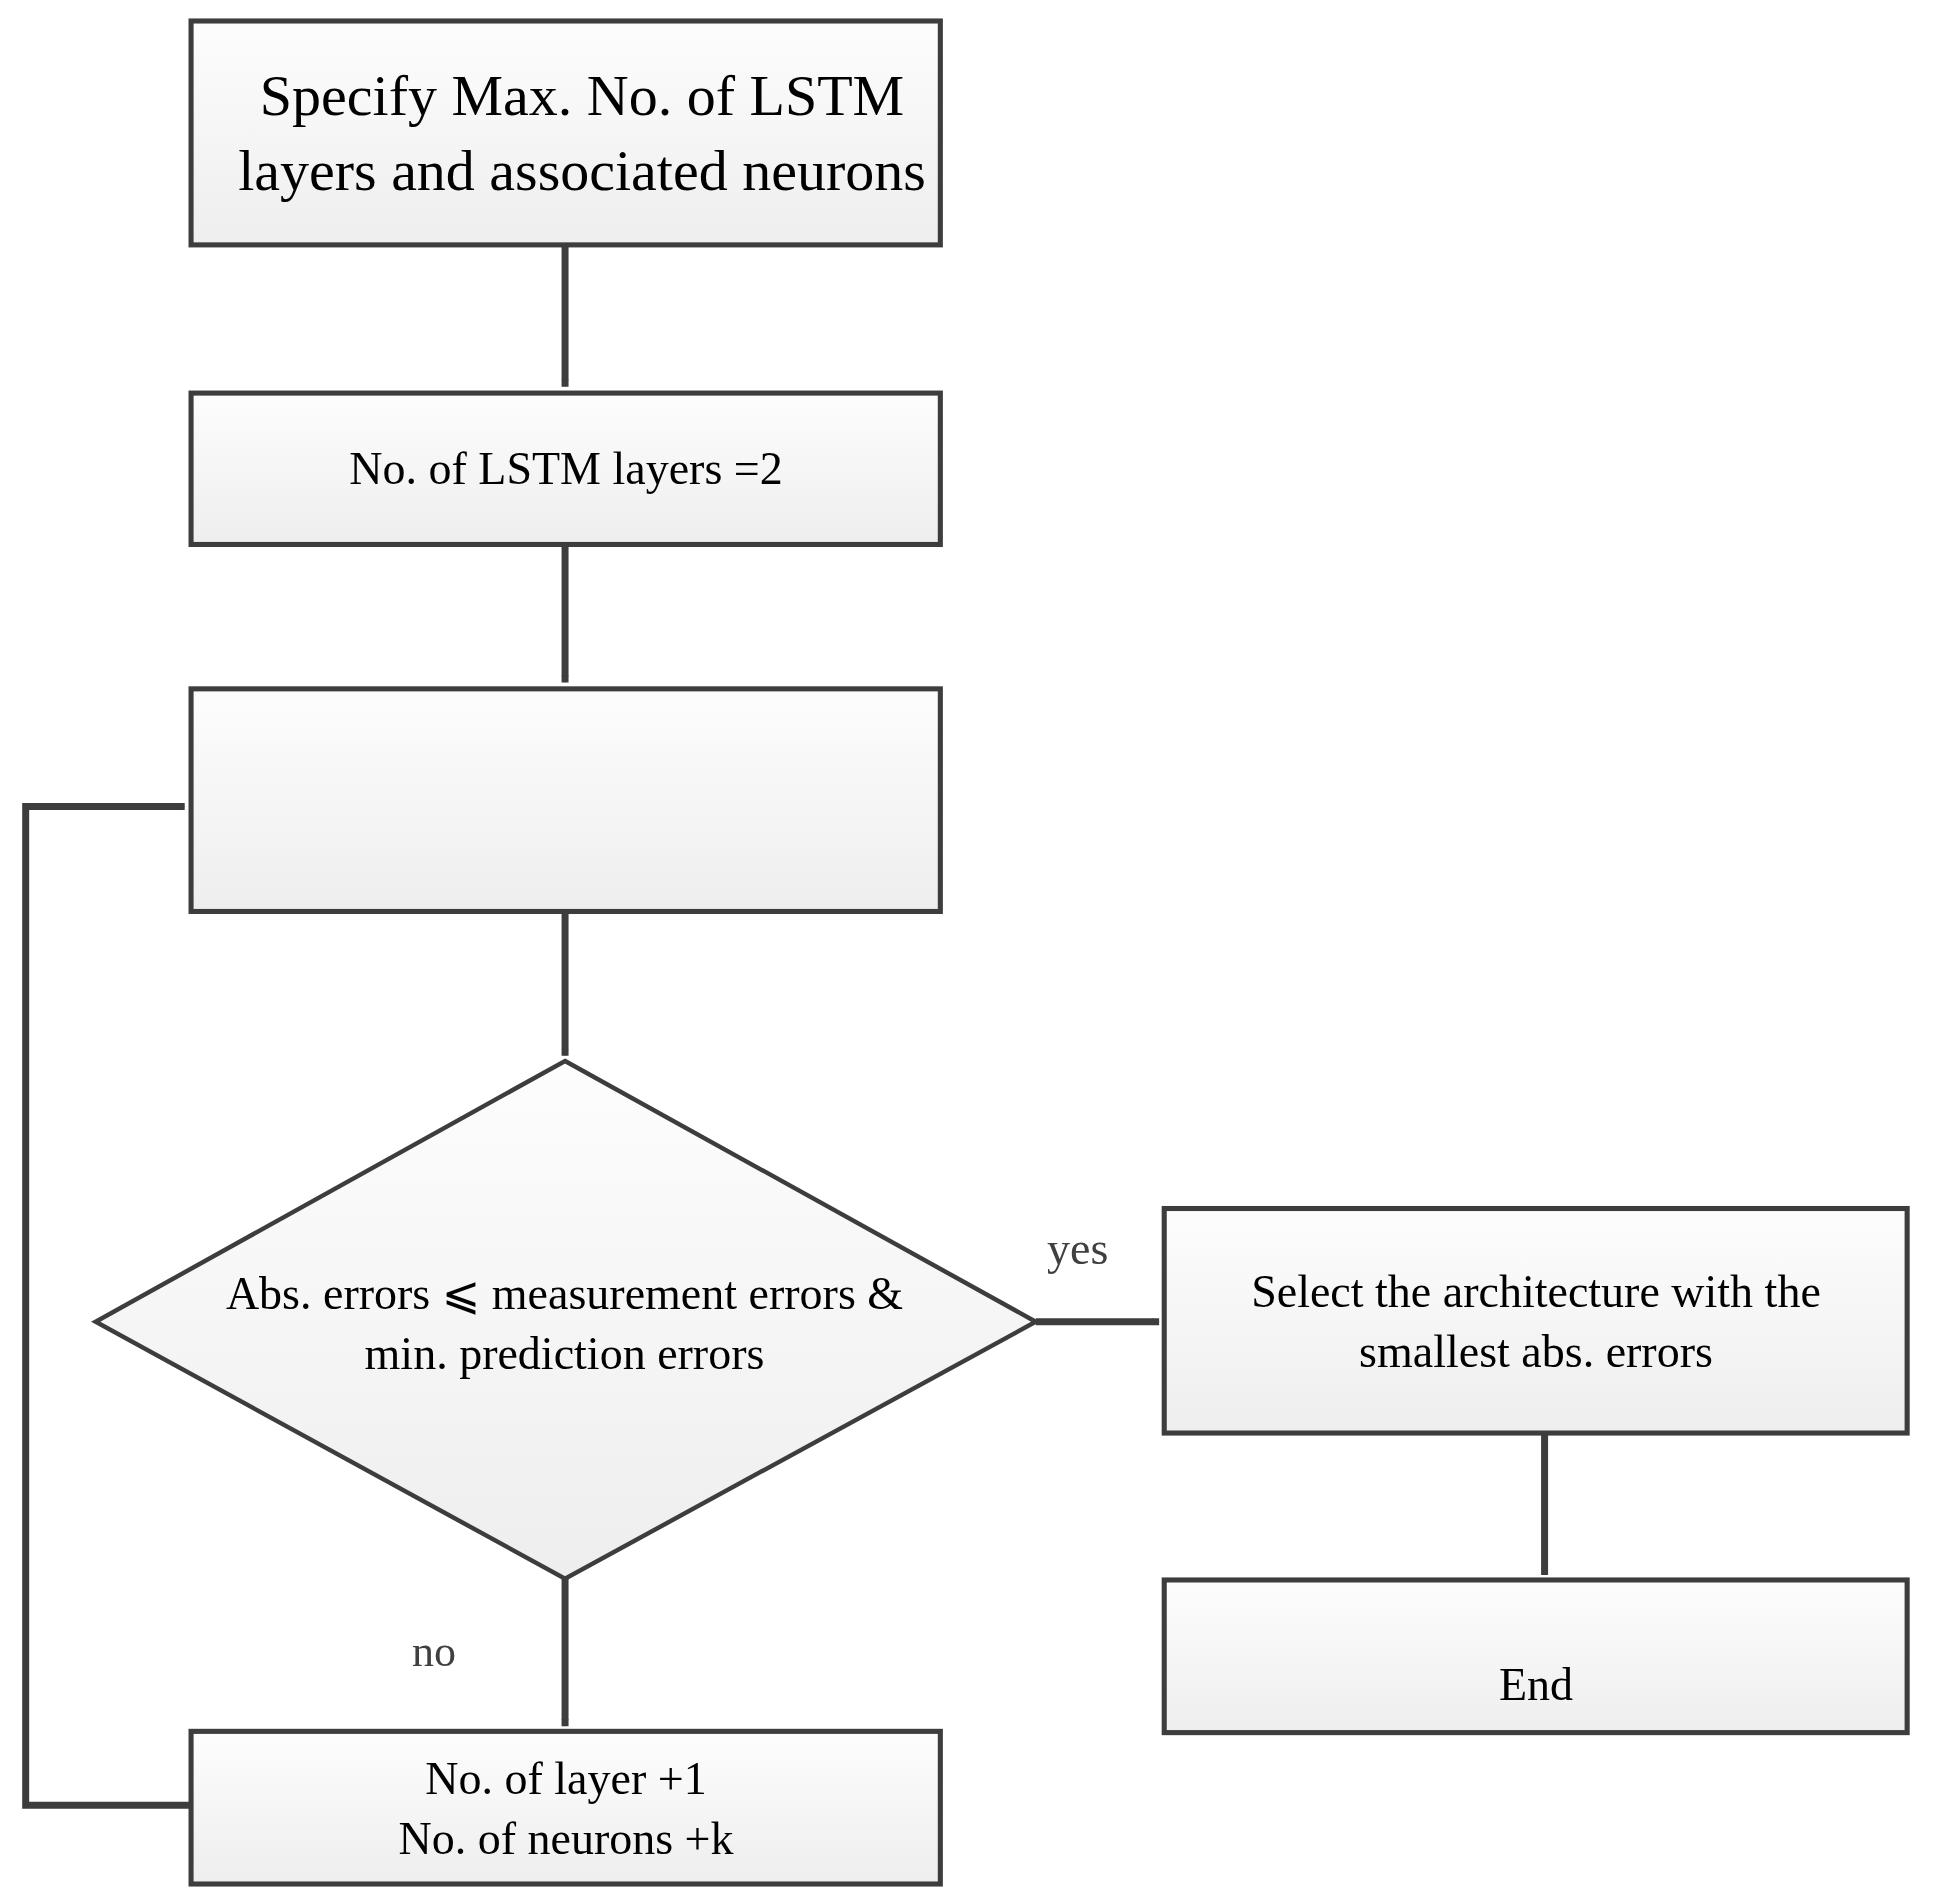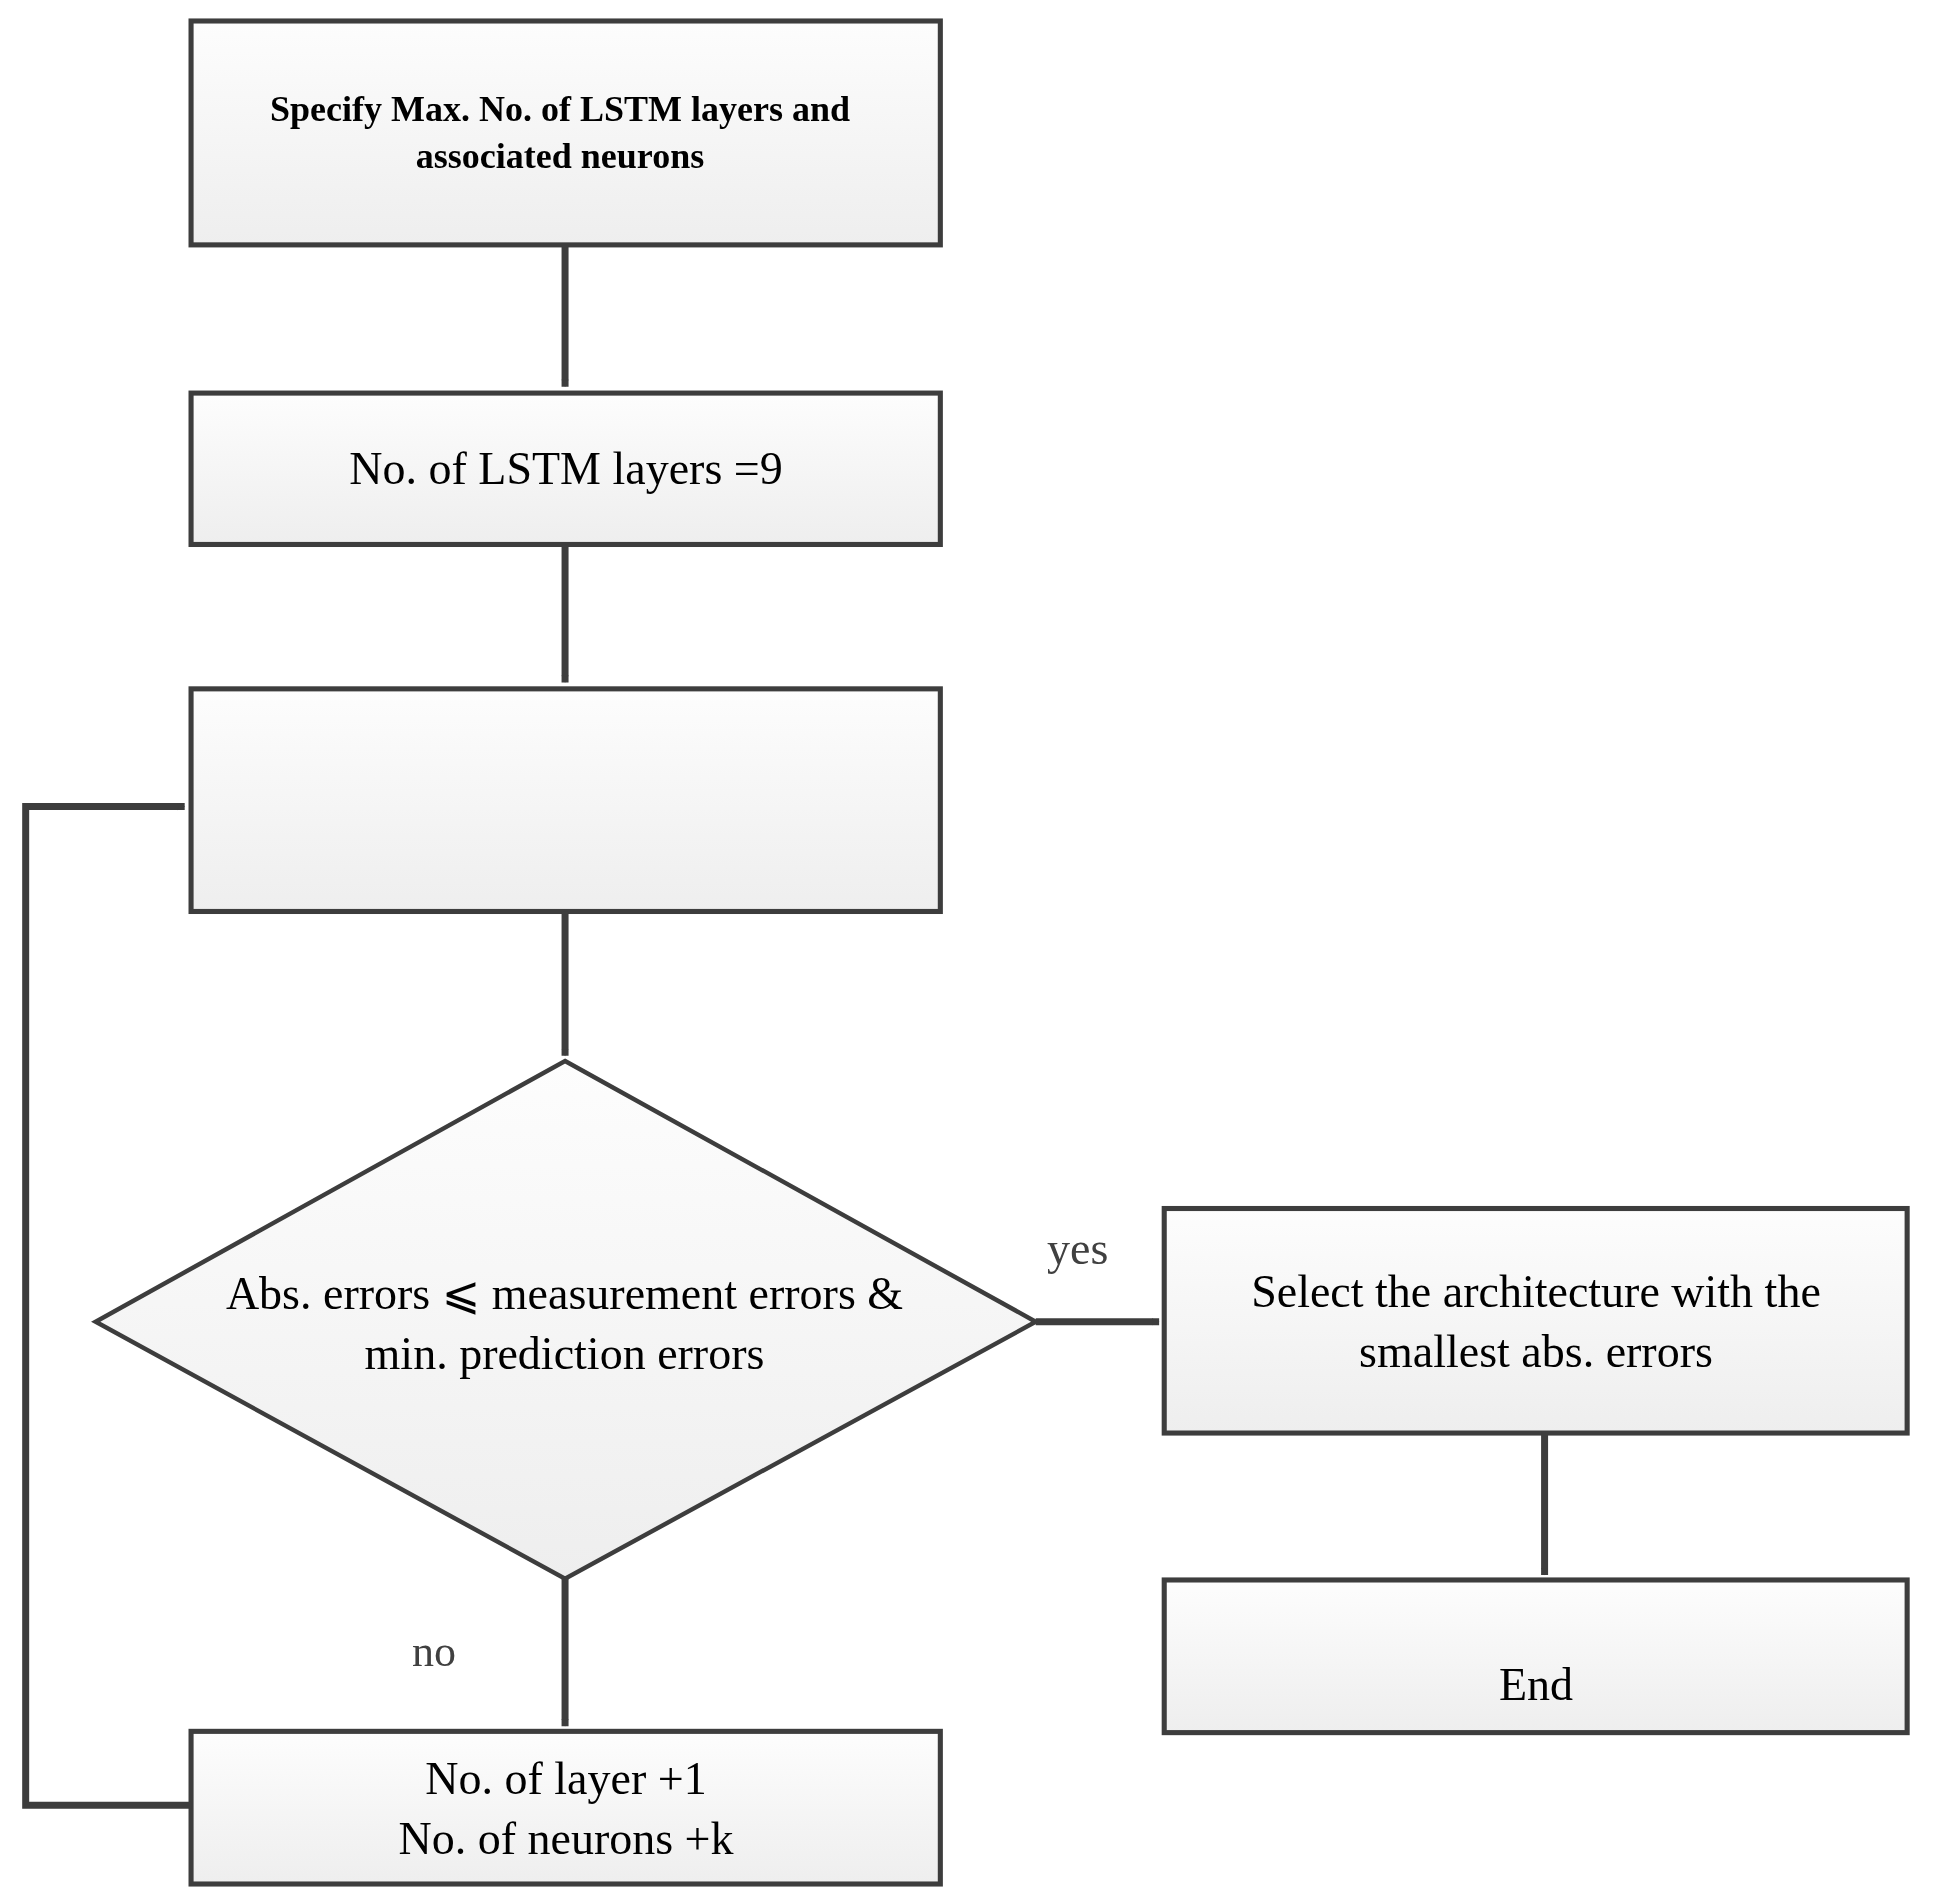--- a/index.html
+++ b/index.html
@@ -79,23 +79,23 @@
 
     <line x1="1628" y1="2078" x2="1822" y2="2078" stroke="#3d3d3d" stroke-width="11" marker-end="url(#arrowhead)"></line>
 
     <line x1="888" y1="2482" x2="888" y2="2714" stroke="#3d3d3d" stroke-width="11" marker-end="url(#arrowhead)"></line>
 
     <line x1="2428" y1="2253" x2="2428" y2="2476" stroke="#3d3d3d" stroke-width="11" marker-end="url(#arrowhead)"></line>
 
     <path d="M300,2838 L40,2838 L40,1268 L290,1268" fill="none" stroke="#3d3d3d" stroke-width="11" marker-end="url(#arrowhead)"></path>
   </svg>
 
-  <div class="node-text" style="left:198px; top:21px; width:724px; height:224px; font-size:36px;font-weight:bold;">Specify Max. No. of LSTM layers and associated neurons</div>
+  <div class="node-text" style="left:220px; top:21px; width:724px; height:224px; font-size:58px;">Specify Max. No. of LSTM layers and associated neurons</div>
 
-  <div class="node-text" style="left:204px; top:393px; width:724px; height:151px; font-size:46px;">No. of LSTM layers =9</div>
+  <div class="node-text" style="left:204px; top:393px; width:724px; height:151px; font-size:46px;">No. of LSTM layers =2</div>
 
 
   <div class="node-text" style="left:183px; top:1209px; width:763px; height:229px; font-size:46px;">Abs. errors ⩽ measurement errors &amp; min. prediction errors</div>
 
   <div class="node-text" style="left:1177px; top:1209px; width:718px; height:225px; font-size:46px;">Select the architecture with the smallest abs. errors</div>
 
   <div class="node-text" style="left:1177px; top:1608px; width:718px; height:153px; font-size:46px;text-align:right;">End</div>
 
   <div class="node-text" style="left:204px; top:1732px; width:724px; height:153px; font-size:46px;">No. of layer +1
 No. of neurons +k</div>

